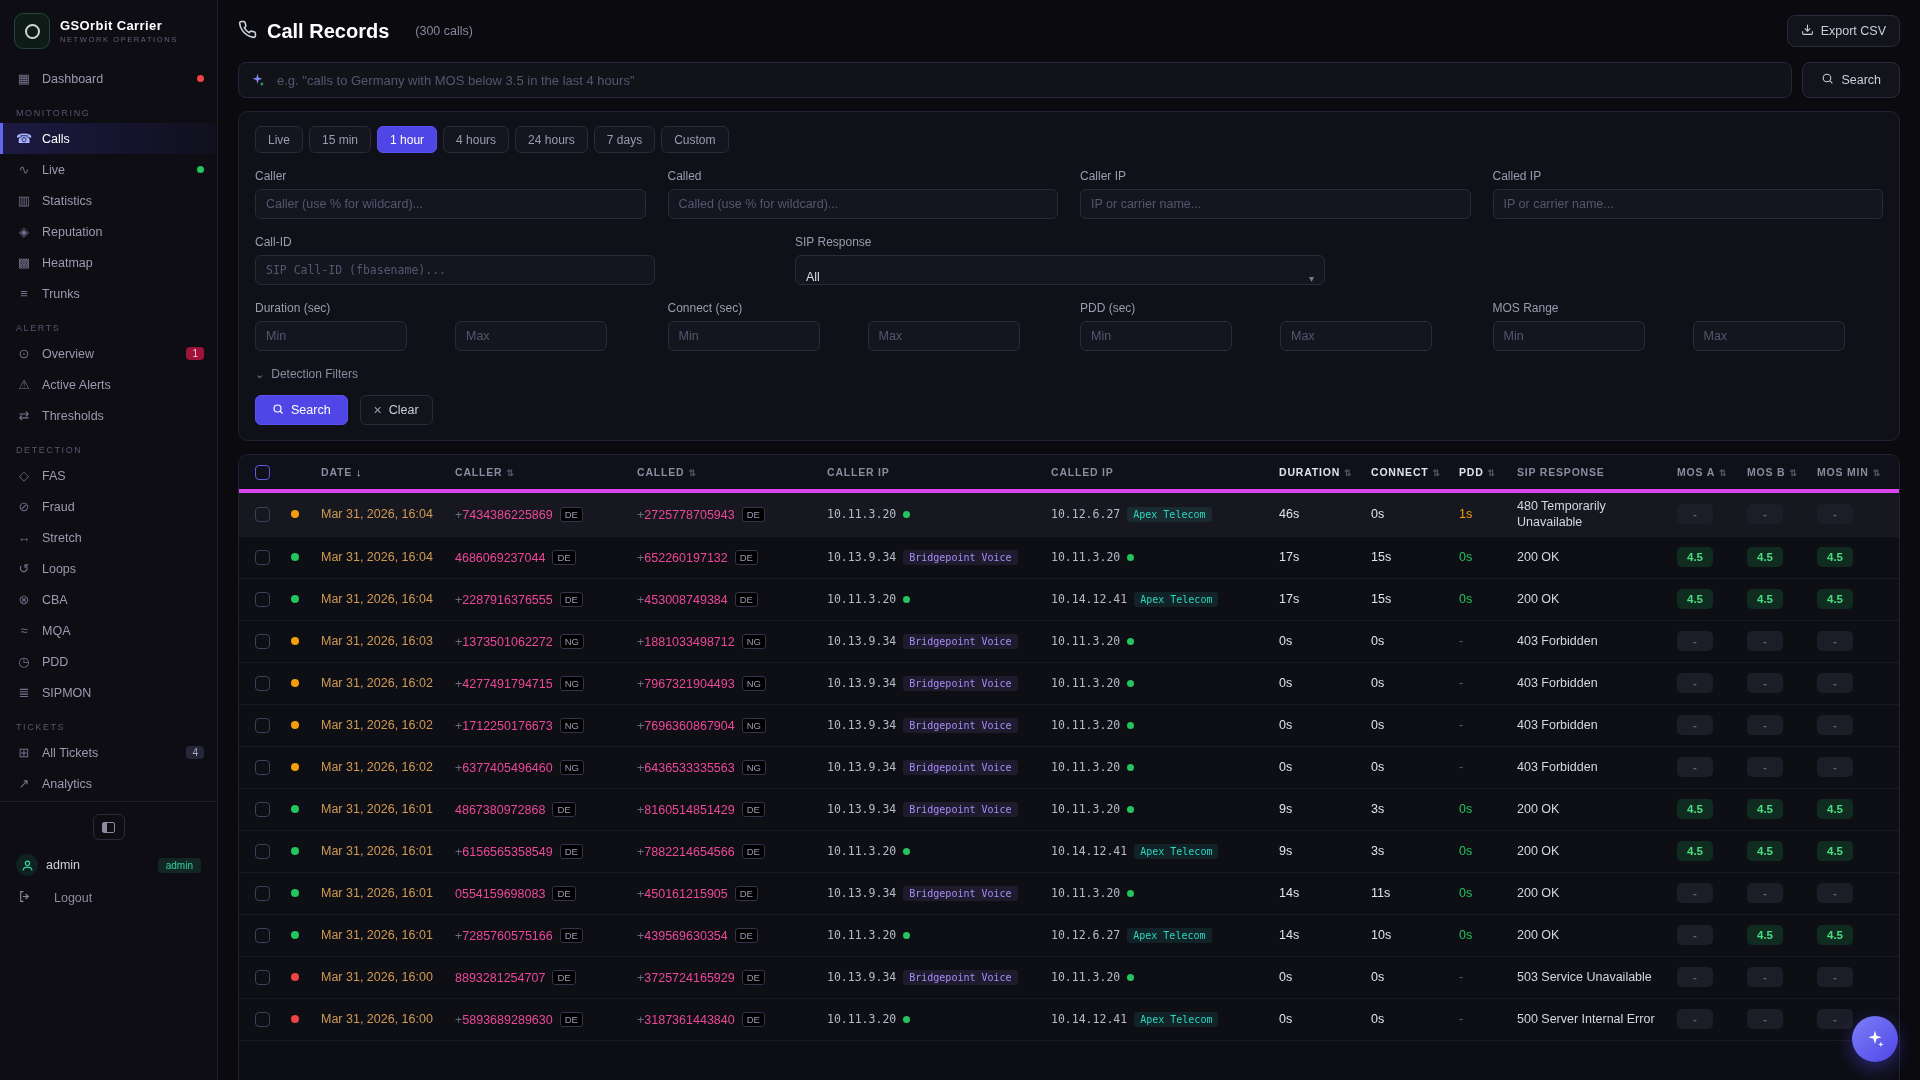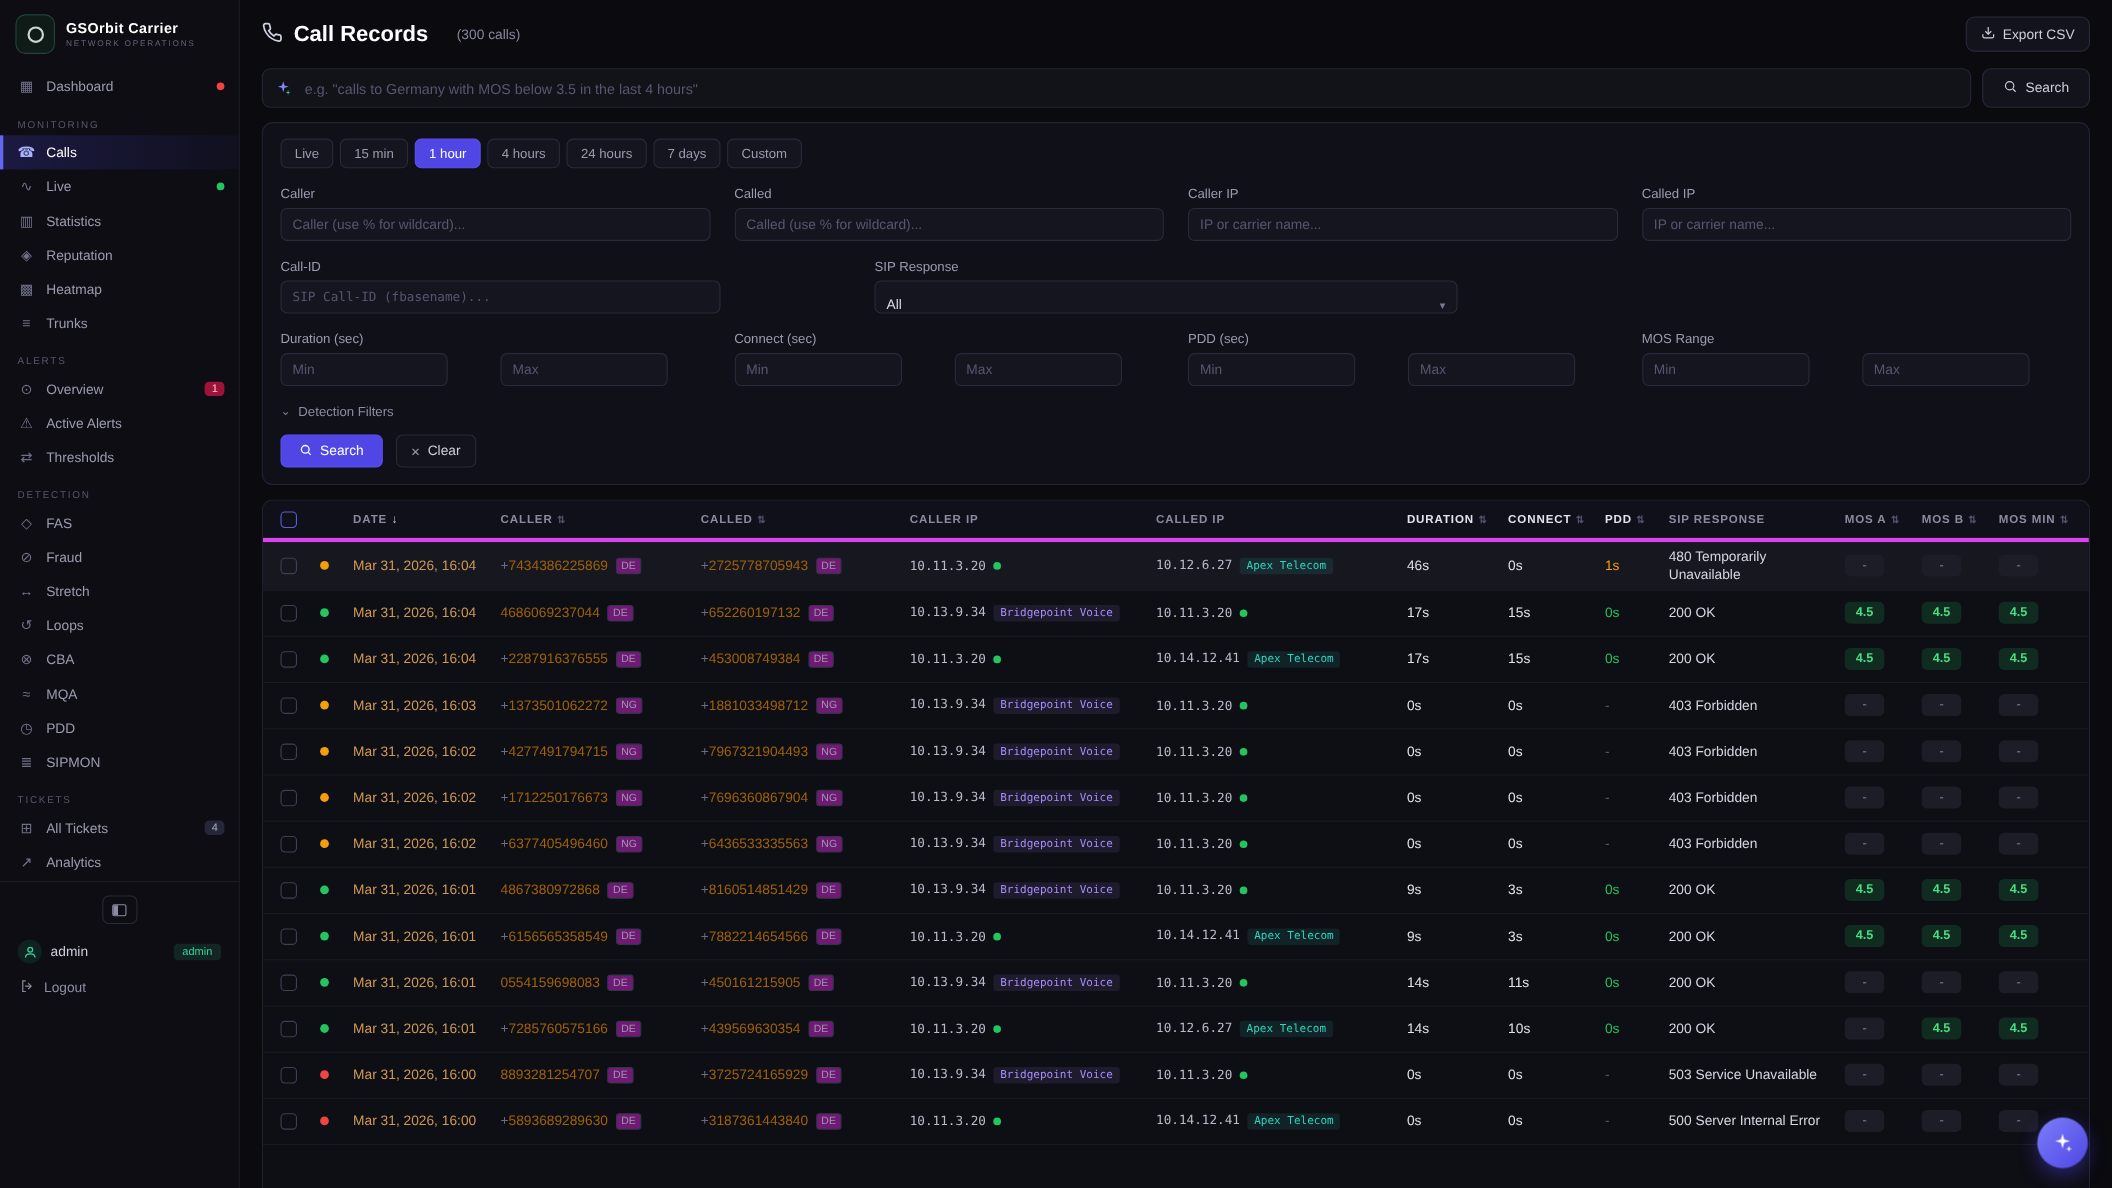--- a/index.html
+++ b/index.html
@@ -23,21 +23,21 @@
 .nav-dot.green{background:#22c55e}
 .nav-badge{margin-left:auto;font-size:10px;padding:1px 6px;border-radius:4px;background:#26263a;color:#aaaac0}
 .nav-badge.red{background:#9f1239;color:#fecdd3}
 .side-footer{border-top:1px solid #1d1d27;padding:12px 16px;margin-top:2px}
 .collapse-btn{width:32px;height:26px;border-radius:6px;border:1px solid #2a2a3a;background:transparent;display:flex;align-items:center;justify-content:center;cursor:pointer;margin:0 auto}
 .collapse-glyph{width:13px;height:11px;border:1.5px solid #8a8aa2;border-radius:2px;background:linear-gradient(90deg,#8a8aa2 4px,transparent 4px)}
 .user-row{display:flex;align-items:center;gap:8px;margin-top:14px;cursor:pointer}
 .avatar{width:22px;height:22px;border-radius:50%;background:rgba(52,211,153,.1);display:flex;align-items:center;justify-content:center;flex:none}
 .user-name{color:#cfcfdd;font-size:12.5px}
 .role-badge{margin-left:auto;background:rgba(52,211,153,.13);color:#34d399;font-size:10px;padding:2px 8px;border-radius:4px}
-.logout-row{display:flex;align-items:center;gap:9px;margin-top:14px;color:#8c8ca2;font-size:12.5px;cursor:pointer;padding-left:2px}
+.logout-row{display:flex;align-items:center;gap:23px;margin-top:14px;color:#8c8ca2;font-size:12.5px;cursor:pointer;padding-left:2px}
 
 .main{flex:1;padding:12px 20px 0;display:flex;flex-direction:column;min-width:0}
 .page-header{display:flex;align-items:center;justify-content:space-between;height:38px}
 .ph-left{display:flex;align-items:center;gap:10px}
 .ph-left h1{font-size:20px;font-weight:700;color:#fff}
 .count{color:#87879c;font-size:12.5px;margin-left:16px}
 .btn{display:inline-flex;align-items:center;gap:7px;height:32px;padding:0 13px;border-radius:8px;font-size:12.5px;cursor:pointer;border:1px solid #2a2a3a;background:#13131c;color:#cdcdda;font-family:inherit;white-space:nowrap}
 .btn.primary{background:#4f46e5;border-color:#5a52f0;color:#fff;border-radius:6px;height:30px;padding:0 16px}
 .ai-row{display:flex;gap:10px;margin-top:12px}
 .ai-input-wrap{flex:1;position:relative}
@@ -75,22 +75,22 @@
 .checkbox{width:15px;height:15px;border:1.5px solid #3f3f5a;border-radius:4px;display:inline-block;cursor:pointer}
 .checkbox.head{border-color:#5d5dd8}
 .sort{color:#53536c;font-size:9px;margin-left:4px}
 .sort.active{color:#c2c2d4;font-size:11px}
 .trow{min-height:42px;border-bottom:1px solid #1a1a25;font-size:12.5px;cursor:pointer}
 .trow.hl{background:#17171f}
 .dot{width:8px;height:8px;border-radius:50%;display:inline-block}
 .dot.ok{background:#22c55e}.dot.warn{background:#f59e0b}.dot.err{background:#ef4444}
 .c-date{color:#cf9a55;white-space:nowrap}
 .plus{color:#6b6b84}
-.num{color:#a16207}
-.cc{display:inline-block;margin-left:7px;font-size:9.5px;color:#9b9bb0;border:1px solid #34344a;background:#701a75;border-radius:3px;padding:1px 4px;vertical-align:1px}
+.num{color:#ec4899}
+.cc{display:inline-block;margin-left:7px;font-size:9.5px;color:#9b9bb0;border:1px solid #34344a;background:#000000;border-radius:3px;padding:1px 4px;vertical-align:1px}
 .c-ip{font-family:"DejaVu Sans Mono",monospace;font-size:11.5px;color:#b9b9ca;white-space:nowrap}
 .online-dot{display:inline-block;width:7px;height:7px;border-radius:50%;background:#22c55e;margin-left:7px}
 .carrier{display:inline-block;margin-left:7px;font-size:10px;padding:2px 6px;border-radius:3px;white-space:nowrap;font-family:"DejaVu Sans Mono",monospace}
 .c-r{text-align:left;color:#e2e2ec}
 .pdd-ok{color:#22c55e}.pdd-warn{color:#f59e0b}.pdd-none{color:#5b5b72}
 .c-sip{color:#d6d6e2;line-height:1.3;padding-top:5px;padding-bottom:5px}
 .mos{display:inline-block;min-width:36px;text-align:center;padding:4px 6px;border-radius:5px;font-size:11.5px;font-weight:700}
 .mos.good{background:rgba(34,197,94,.16);color:#4ade80}
 .mos.none{background:#1d1d28;color:#62627a}
 

